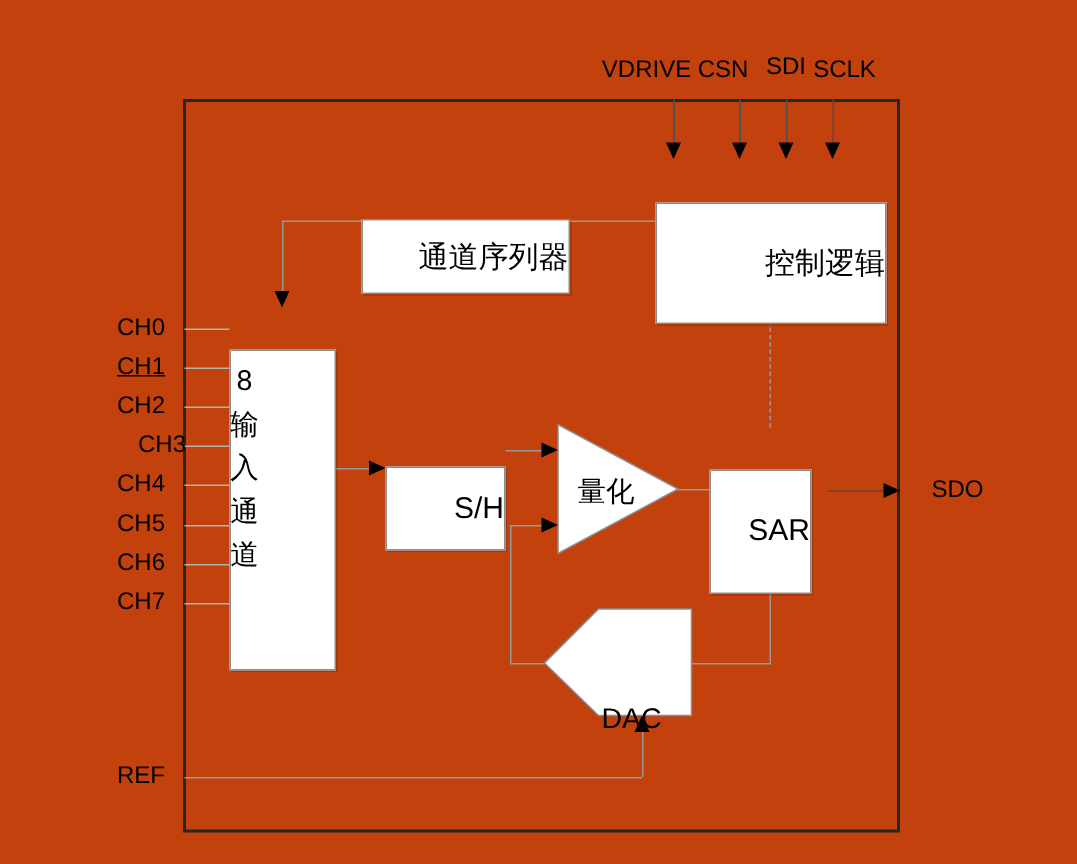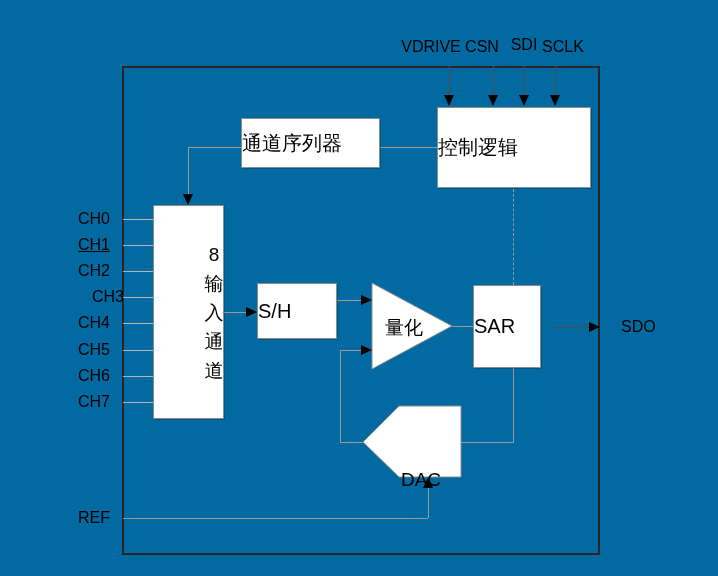--- a/index.html
+++ b/index.html
@@ -1,46 +1,46 @@
 <!DOCTYPE html>
 <html><head>
 <meta charset="utf-8">
 <style>
   html,body { margin:0; padding:0; background:#ffffff; }
   .canvas {
-    position:relative; width:718px; height:576px; background:#0369a1;
+    position:relative; width:718px; height:576px; background:#c2410c;
     font-family:"Liberation Sans","DejaVu Sans",sans-serif; color:#000;
     overflow:hidden;
   }
   .outer-box {
     position:absolute; left:122px; top:66px; width:478px; height:489px;
     border:2px solid #262626; background:transparent; box-sizing:border-box;
   }
   .box {
     position:absolute; background:#ffffff; border:1px solid #8c8c8c;
     box-shadow:1px 1px 0 rgba(0,0,0,0.18);
-    display:flex; align-items:center; justify-content:flex-start;
-    font-size:20px; box-sizing:border-box; z-index:3;
+    display:flex; align-items:center; justify-content:flex-end;
+    font-size:20px; box-sizing:border-box; z-index:3;margin-top:28px;
   }
   .wire-h { position:absolute; height:1px; background:#999999; z-index:1; }
   .wire-v { position:absolute; width:1px; background:#999999; z-index:1; }
   .wire-dark { background:#4d4d4d; }
   .ch-line { background:#b3b3b3; }
   .wire-dashed {
     position:absolute; width:0; border-left:1px dashed #999999; z-index:1;
   }
   .arr { position:absolute; width:0; height:0; z-index:4; }
   .arr-d { border-left:5px solid transparent; border-right:5px solid transparent; border-top:11px solid #000; }
   .arr-r { border-top:5px solid transparent; border-bottom:5px solid transparent; border-left:11px solid #000; }
   .arr-u { border-left:5px solid transparent; border-right:5px solid transparent; border-bottom:11px solid #000; }
   .lbl { position:absolute; font-size:16px; white-space:nowrap; z-index:5; }
   .lbl-center { transform:translateX(-50%); }
   .vtext {
     position:absolute; left:153px; top:205px; width:71px; height:214px;
-    display:flex; align-items:center; justify-content:flex-end; z-index:4;
+    display:flex; align-items:center; justify-content:flex-start; z-index:4;
   }
   .vtext-inner {
     width:20px; font-size:19px; line-height:29px; text-align:center;
     word-break:break-all;
   }
   .shape { position:absolute; z-index:2; }
   .shape-lbl { position:absolute; font-size:19px; text-align:center; z-index:4; }
 </style>
 </head>
 <body>

